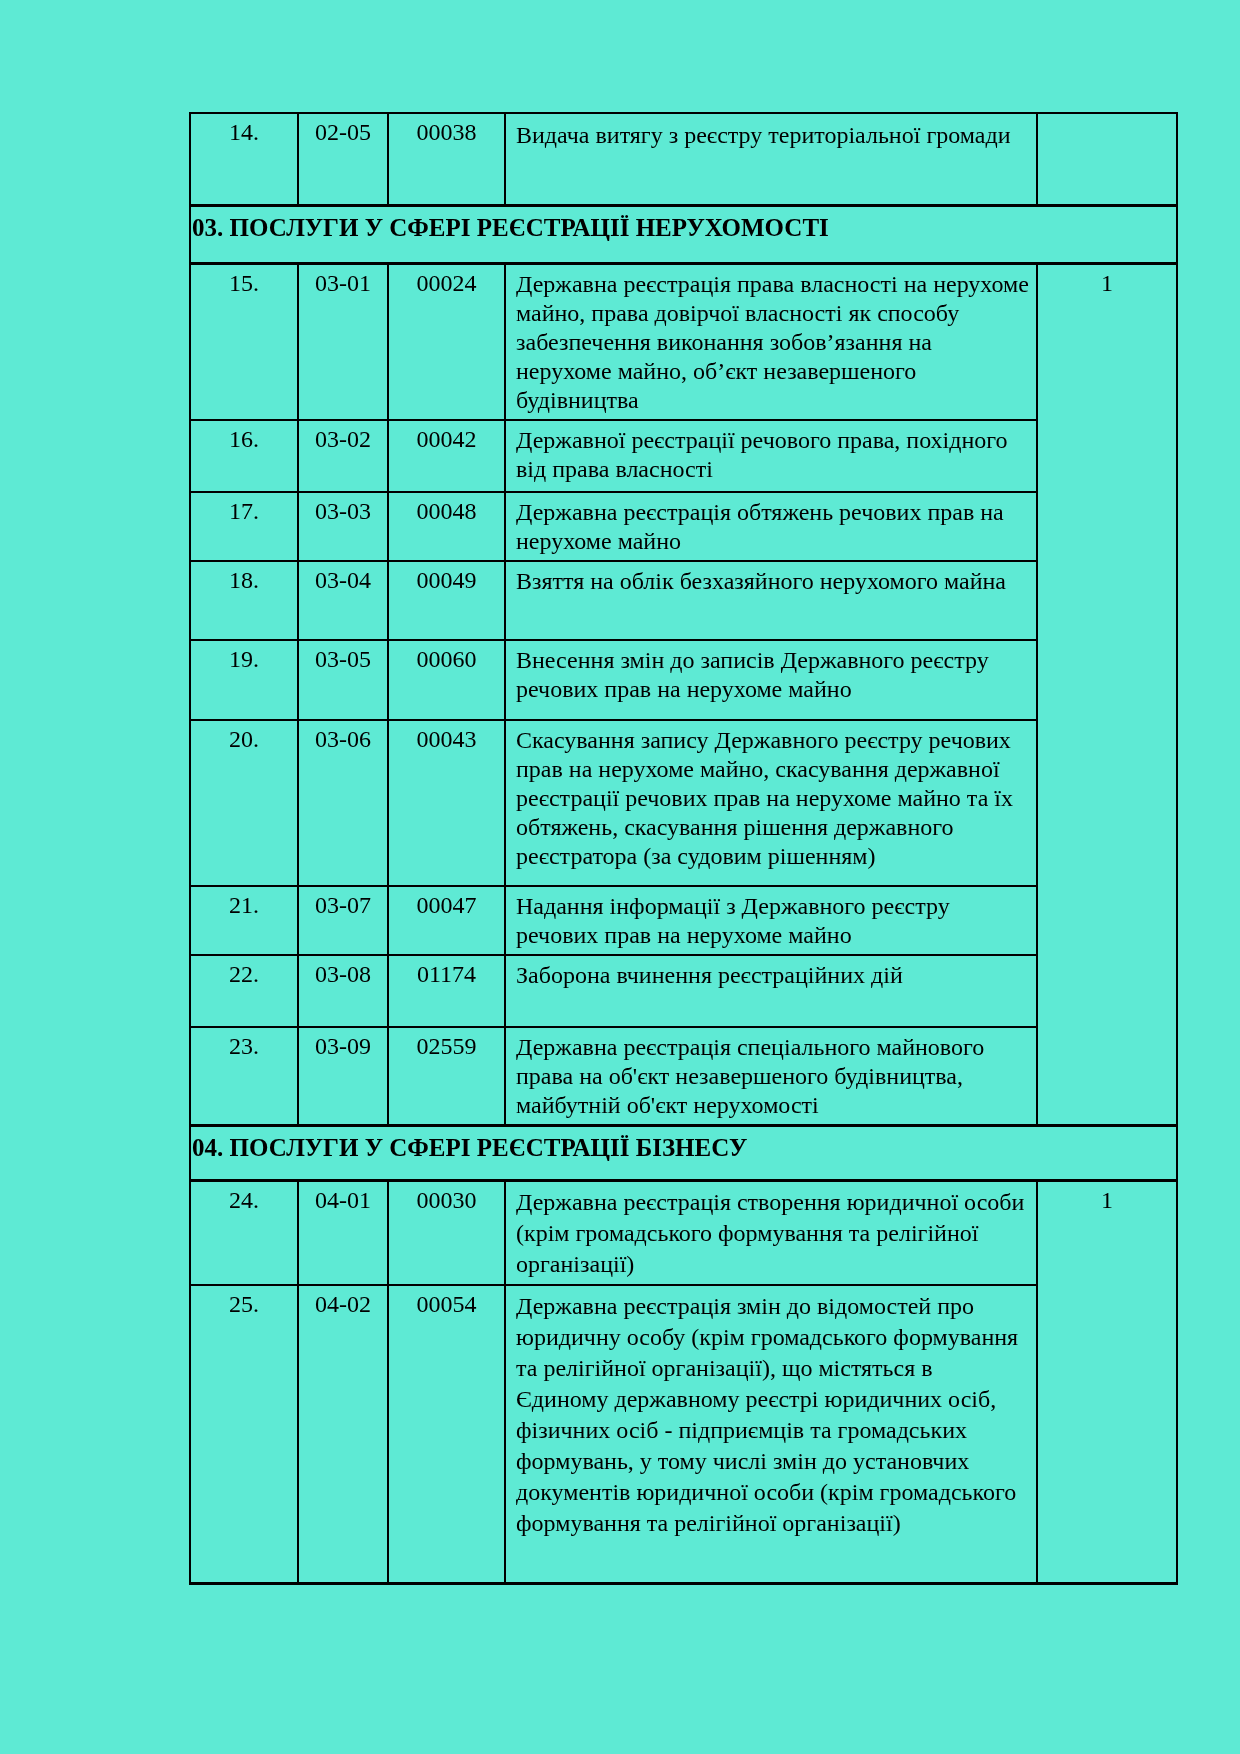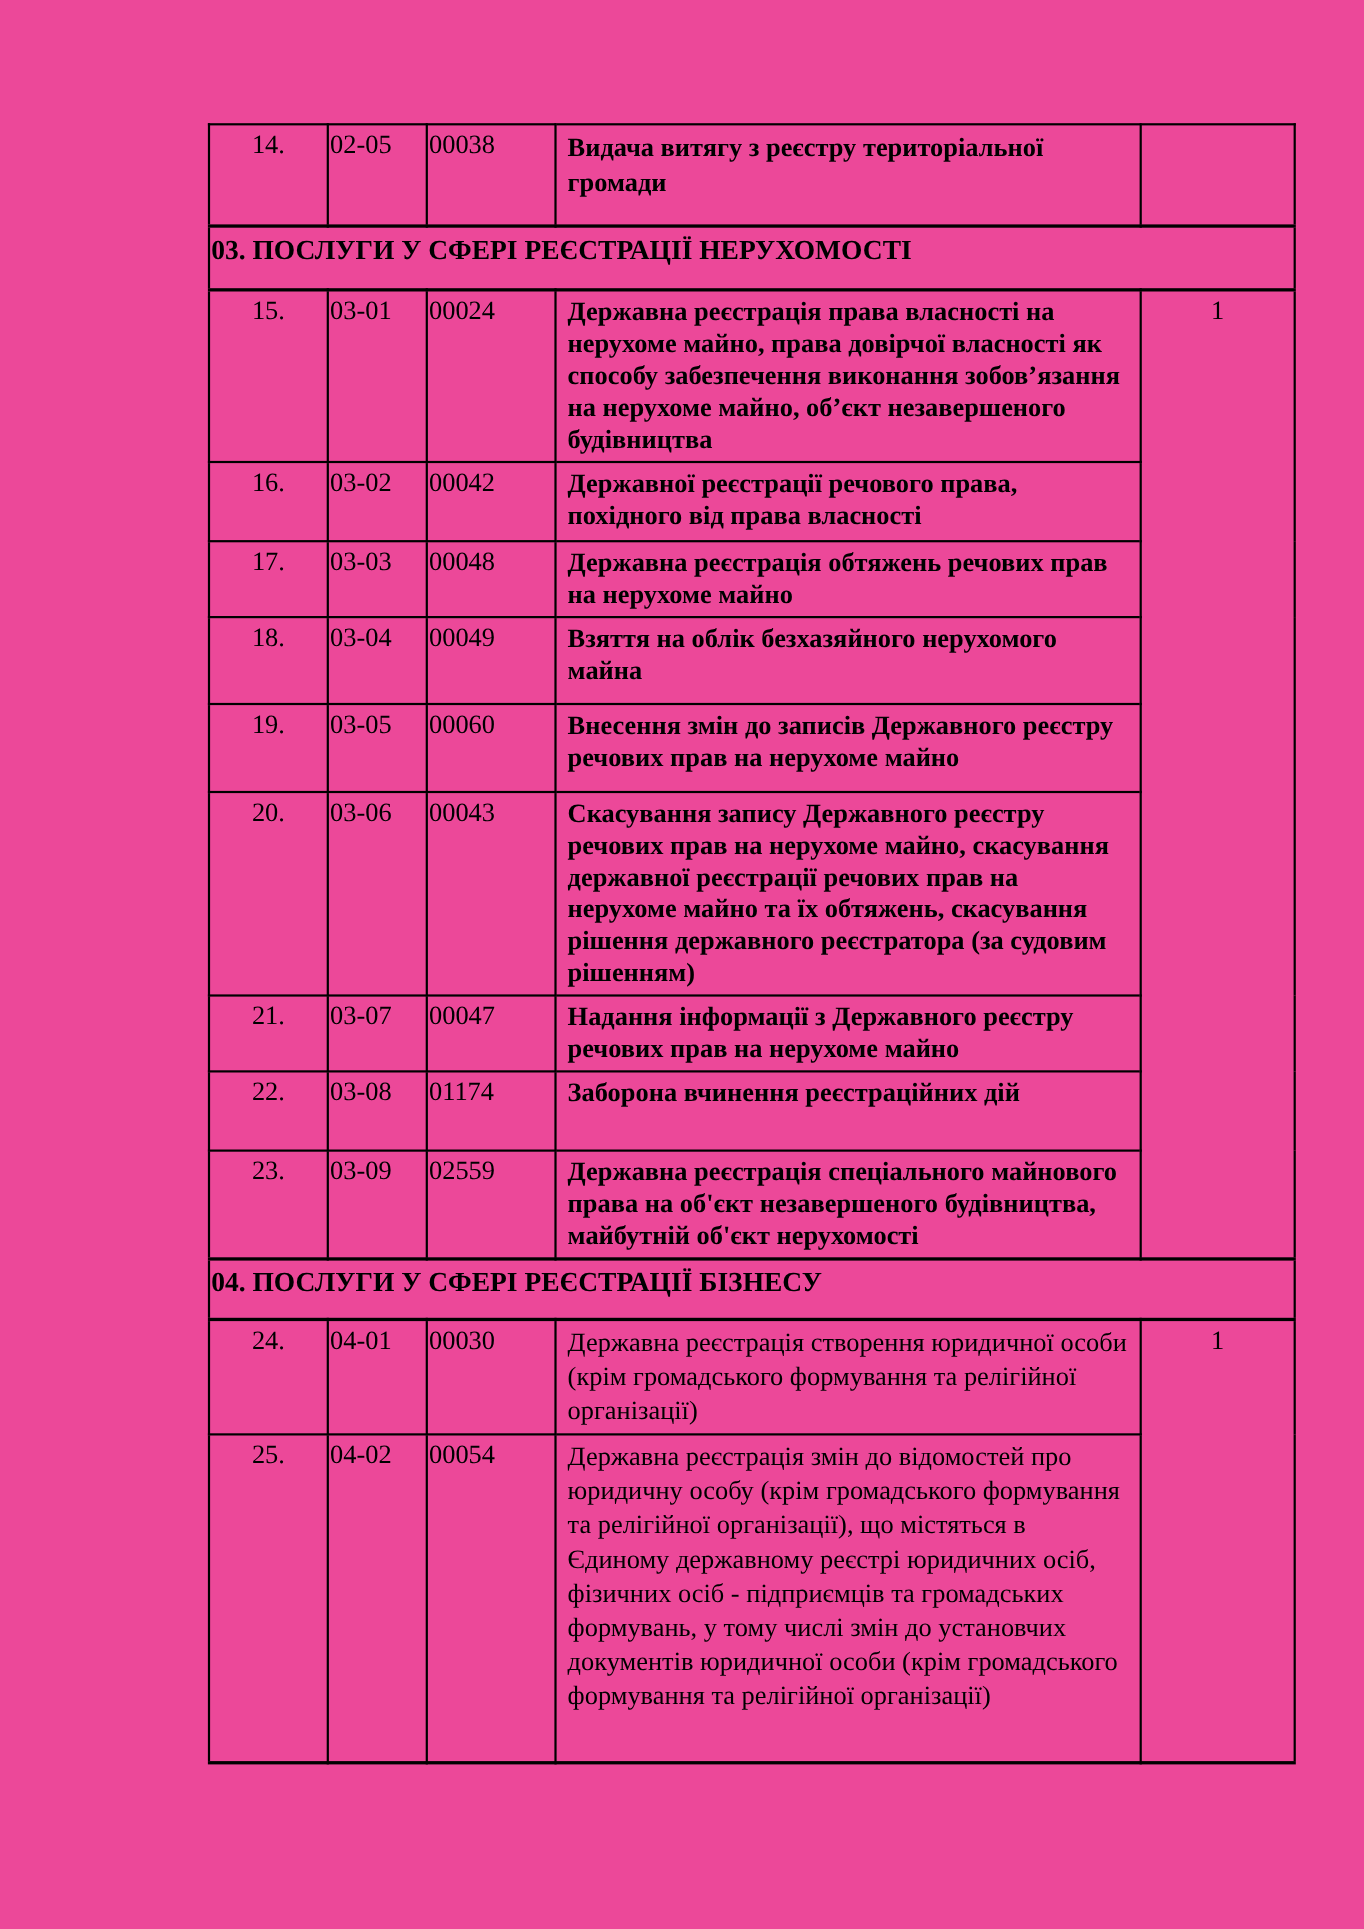--- a/index.html
+++ b/index.html
@@ -1,29 +1,29 @@
 <!DOCTYPE html>
 <html><head>
 <meta charset="utf-8">
 <style>
   html,body { margin:0; padding:0; }
   body {
     width:1240px; height:1754px; background:#ffffff; position:relative;
     font-family:"Liberation Serif","DejaVu Serif",serif; color:#000;
   }
-  .page { position:absolute; inset:0; background:#ec4899; overflow:hidden; }
+  .page { position:absolute; inset:0; background:#5eead4; overflow:hidden; }
   table.services {
     position:absolute; left:189px; top:112px; width:987px;
     border-collapse:collapse; table-layout:fixed;
     border:2px solid #000; border-bottom:3px solid #000;
   }
   td { border:2px solid #000; vertical-align:top; font-size:24px; overflow:hidden; }
   td.num  { text-align:center; padding-top:5px; }
-  td.code { padding-top:5px; }
-  td.desc { padding:5px 6px 4px 10px; line-height:29px; font-weight:bold; text-align:left; }
+  td.code { text-align:center; padding-top:5px; }
+  td.desc { padding:5px 6px 4px 10px; line-height:29px; font-weight:normal; text-align:left; }
   td.res  { text-align:center; padding-top:5px; }
   tr.r14 td.desc { line-height:32px; }
   tr.s04 td.desc { font-weight:normal; line-height:31px; }
   tr.section td {
     border-top:3px solid #000; border-bottom:3px solid #000;
     font-weight:bold; font-size:25px; text-align:left;
     vertical-align:top; padding-top:7px;
   }
 </style>
 </head>

